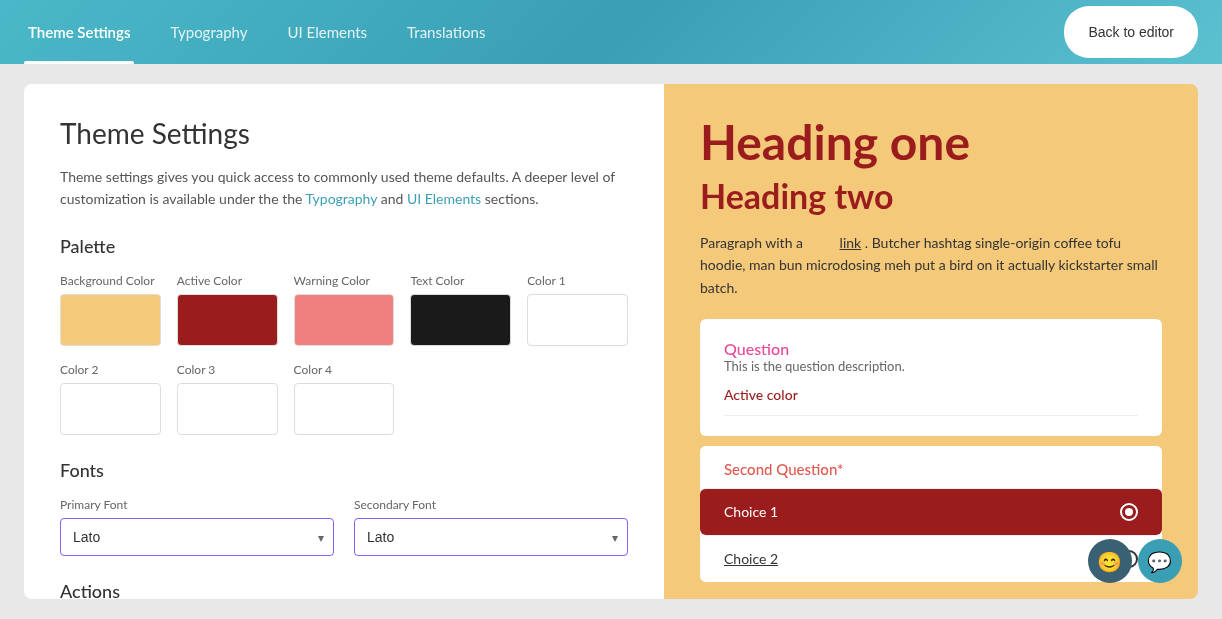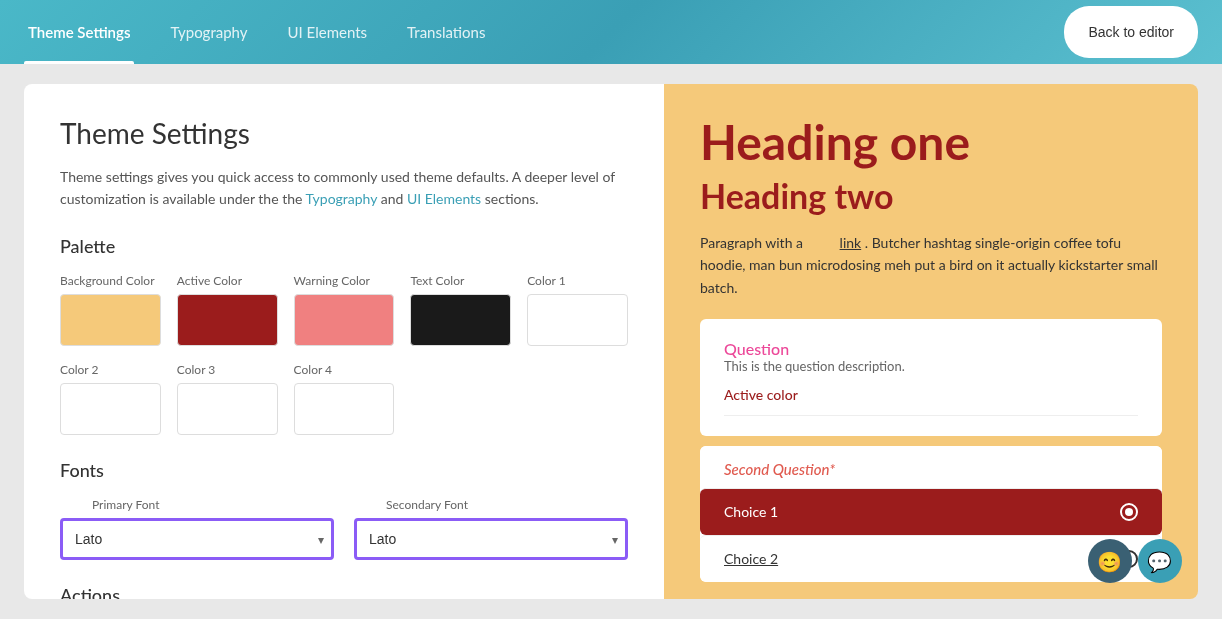--- a/index.html
+++ b/index.html
@@ -143,31 +143,30 @@
       display: grid;
       grid-template-columns: 1fr 1fr;
       gap: 20px;
     }
 
     .font-item label {
       display: block;
       font-size: 12px;
       color: #666;
       margin-bottom: 6px;
-      margin-left: 32px;
     }
 
     .font-select-wrapper {
       position: relative;
     }
 
     .font-select {
       width: 100%;
       padding: 10px 36px 10px 12px;
-      border: 3px solid #8b5cf6;
+      border: 1px solid #8b5cf6;
       border-radius: 4px;
       font-size: 14px;
       color: #333;
       appearance: none;
       background: white;
       cursor: pointer;
     }
 
     .select-arrow {
       position: absolute;
@@ -261,21 +260,20 @@
     .second-question-header {
       padding: 14px 24px 10px;
       font-size: 15px;
       color: #333;
       font-weight: 500;
       background: white;
     }
 
     .second-question-header span {
       color: #e05a4f;
-      font-style: italic;
     }
 
     .choice-item {
       display: flex;
       align-items: center;
       justify-content: space-between;
       padding: 14px 24px;
       border-top: 1px solid #eee;
       font-size: 14px;
       cursor: pointer;

